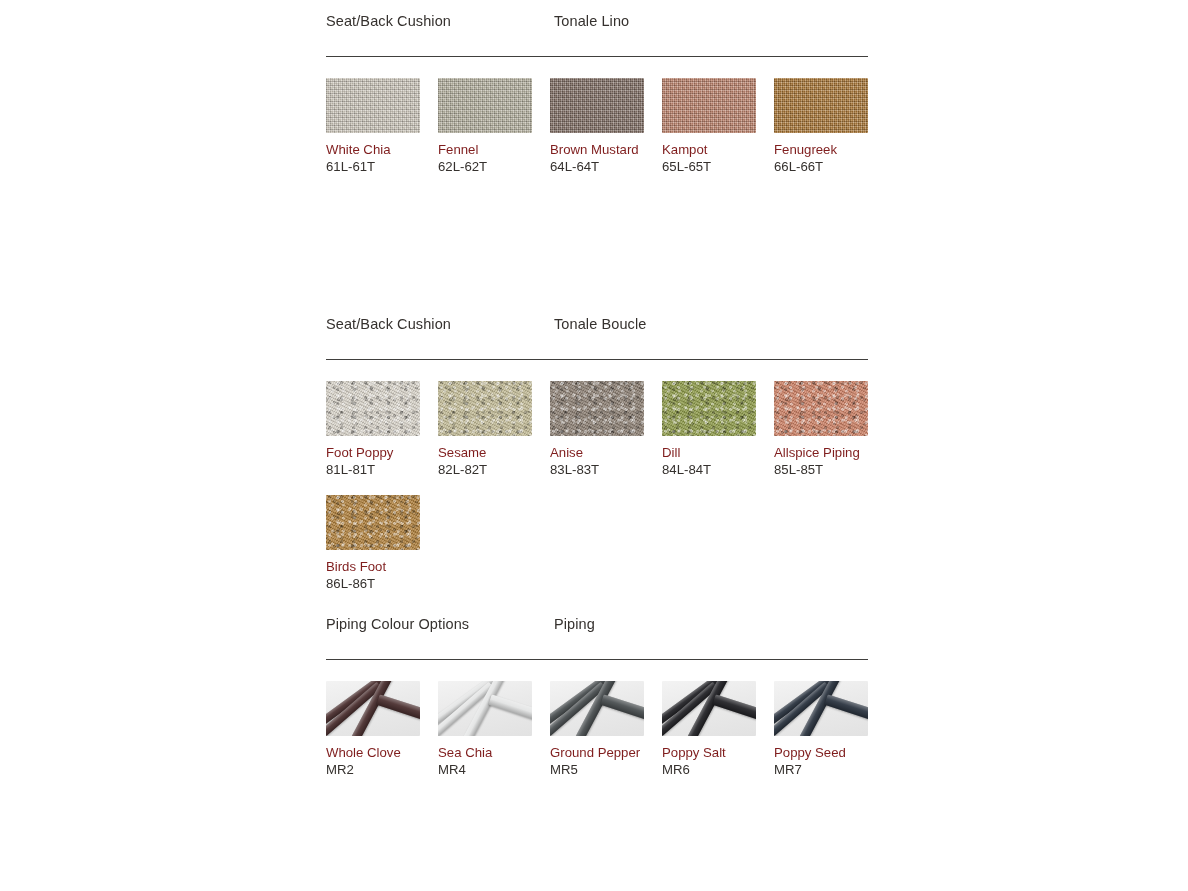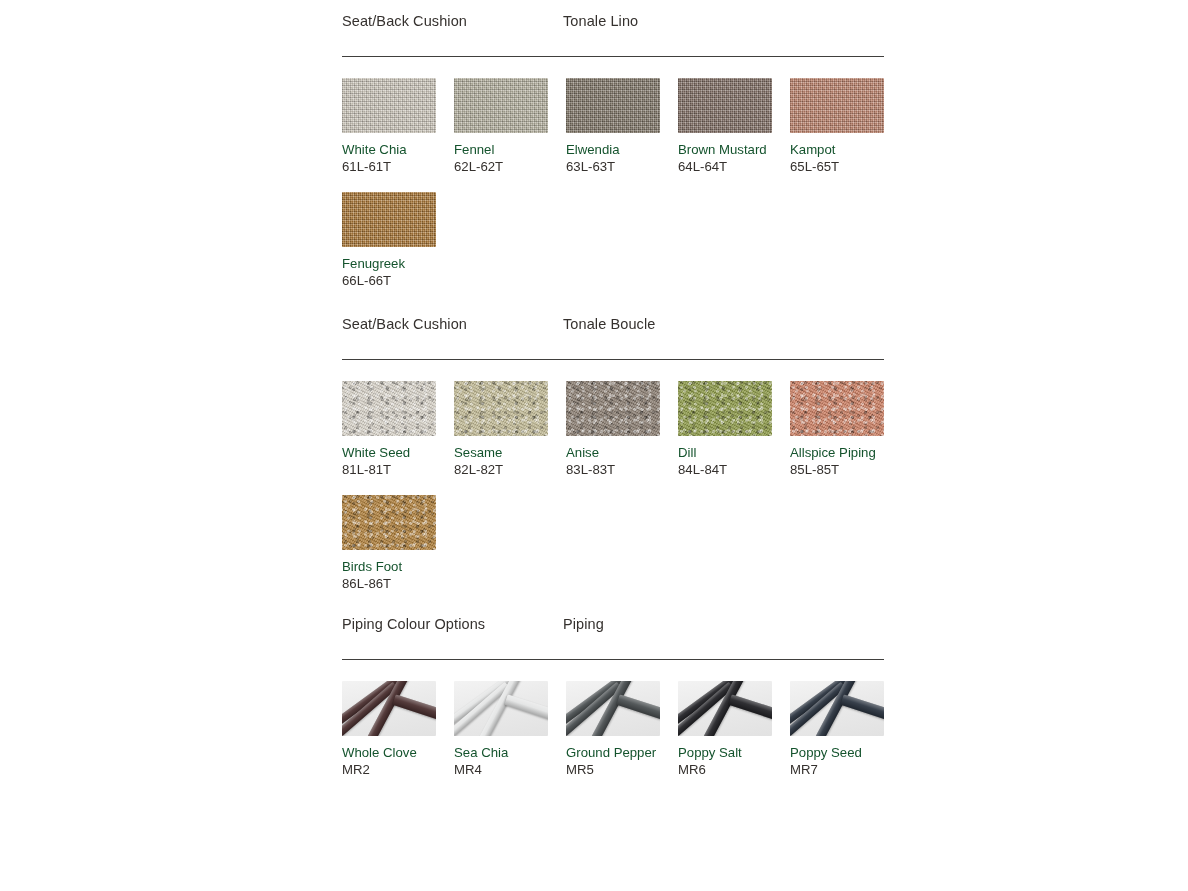--- a/index.html
+++ b/index.html
@@ -20,39 +20,38 @@
     position: relative;
     width: 1188px;
     height: 891px;
     background: #ffffff;
   }
 
   .section {
     position: absolute;
     left: 326px;
     width: 542px;
-    margin-left: 16px;
   }
 
   .section-head {
     position: relative;
     height: 36px;
   }
   .section-title,
   .section-subtitle {
     position: absolute;
     top: 0;
     font-size: 14.5px;
     line-height: 18px;
     color: #35312e;
     letter-spacing: 0.1px;
     white-space: nowrap;
   }
   .section-title { left: 0; }
-  .section-subtitle { left: 221px; }
+  .section-subtitle { left: 228px; }
 
   .divider {
     height: 1px;
     width: 542px;
     background: #1f1d1b;
     opacity: .85;
     margin-top: 8px;
   }
 
   .swatch-grid {
@@ -73,21 +72,21 @@
     border-radius: 1px;
     background-color: #cfcabf;
     position: relative;
     overflow: hidden;
   }
 
   .swatch-label {
     margin-top: 8px;
     font-size: 13.2px;
     line-height: 17px;
-    color: #14532d;
+    color: #7f1d1d;
     white-space: nowrap;
   }
   .swatch-code {
     font-size: 13.2px;
     line-height: 17px;
     color: #35312e;
     white-space: nowrap;
   }
 
   
@@ -187,25 +186,20 @@
           <div class="swatch-chip tex-lino" style="background-color: rgb(207, 201, 189);"></div>
           <div class="swatch-label">White Chia</div>
           <div class="swatch-code">61L-61T</div>
         </div>
         <div class="swatch-cell">
           <div class="swatch-chip tex-lino" style="background-color: rgb(182, 178, 160);"></div>
           <div class="swatch-label">Fennel</div>
           <div class="swatch-code">62L-62T</div>
         </div>
         <div class="swatch-cell">
-          <div class="swatch-chip tex-lino" style="background-color: rgb(125, 115, 100);"></div>
-          <div class="swatch-label">Elwendia</div>
-          <div class="swatch-code">63L-63T</div>
-        </div>
-        <div class="swatch-cell">
           <div class="swatch-chip tex-lino" style="background-color: rgb(125, 106, 96);"></div>
           <div class="swatch-label">Brown Mustard</div>
           <div class="swatch-code">64L-64T</div>
         </div>
         <div class="swatch-cell">
           <div class="swatch-chip tex-lino" style="background-color: rgb(188, 127, 104);"></div>
           <div class="swatch-label">Kampot</div>
           <div class="swatch-code">65L-65T</div>
         </div>
         <div class="swatch-cell">
@@ -217,21 +211,21 @@
     </div>
   <div class="section" id="section-1" style="top:315px;">
       <div class="section-head">
         <div class="section-title">Seat/Back Cushion</div>
         <div class="section-subtitle">Tonale Boucle</div>
       </div>
       <div class="divider" style="background: rgb(31, 29, 27);"></div>
       <div class="swatch-grid">
         <div class="swatch-cell">
           <div class="swatch-chip tex-boucle" style="background-color: rgb(217, 212, 202);"></div>
-          <div class="swatch-label">White Seed</div>
+          <div class="swatch-label">Foot Poppy</div>
           <div class="swatch-code">81L-81T</div>
         </div>
         <div class="swatch-cell">
           <div class="swatch-chip tex-boucle" style="background-color: rgb(195, 188, 151);"></div>
           <div class="swatch-label">Sesame</div>
           <div class="swatch-code">82L-82T</div>
         </div>
         <div class="swatch-cell">
           <div class="swatch-chip tex-boucle" style="background-color: rgb(140, 127, 115);"></div>
           <div class="swatch-label">Anise</div>

